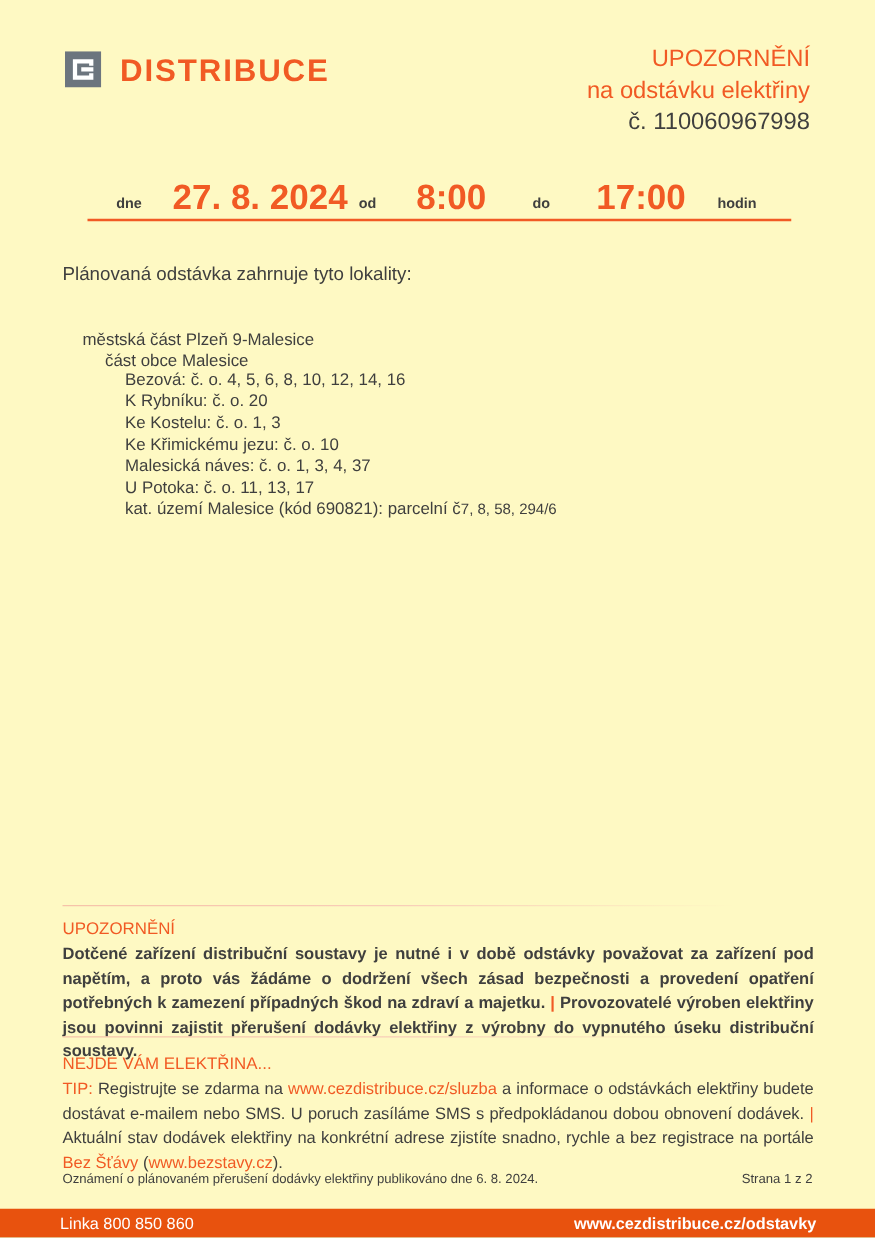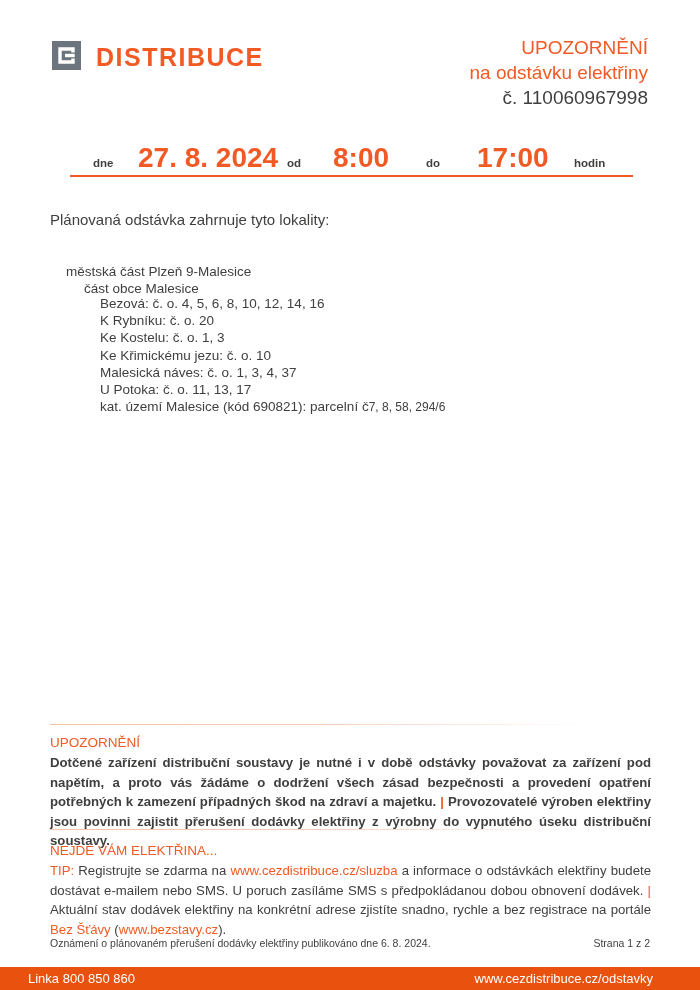--- a/index.html
+++ b/index.html
@@ -4,21 +4,21 @@
 <style>
   :root{
     --accent:#f15a24;
     --bar-orange:#e8520e;
     --ink:#3f3f3e;
     --logo-gray:#6c757e;
   }
   *{margin:0;padding:0;box-sizing:border-box;}
   body{background:#888;font-family:"Liberation Sans", sans-serif;}
   .page{
-    position:relative;width:700px;height:990px;background:#ffffff;
+    position:relative;width:700px;height:990px;background:#fef9c3;
     color:var(--ink);overflow:hidden;margin:0 auto;
   }
   
   .logo{position:absolute;left:52px;top:41px;width:29px;height:29px;}
   .brand{
     position:absolute;left:96px;top:43px;font-size:25px;font-weight:bold;
     letter-spacing:1.5px;color:var(--accent);
   }
   .header-right{
     position:absolute;right:52px;top:35px;text-align:right;
@@ -66,23 +66,23 @@
   .link{color:var(--accent);text-decoration:none;cursor:pointer;}
   
   .footnote{position:absolute;top:937px;font-size:10.5px;color:var(--ink);}
   .footnote-left{left:50px;}
   .footnote-right{right:50px;}
   
   .bottom-bar{
     position:absolute;left:0;top:967px;width:700px;height:23px;
     background:var(--bar-orange);color:#fff;font-size:13px;
     display:flex;align-items:center;justify-content:space-between;
-    padding:0 47px 0 28px;
+    padding:0 47px 0 48px;
   }
-  .bottom-bar .link{color:#fff;}
+  .bottom-bar .link{color:#fff;font-weight:bold;}
 </style>
 </head>
 <body>
 
 <div class="page">
 
   <div class="logo">
     <svg width="29" height="29" viewBox="0 0 29 29" xmlns="http://www.w3.org/2000/svg">
       <rect x="0" y="0" width="29" height="29" fill="#6c757e"></rect>
       <path d="M21 11.5 V8 H8 V21 H21 V17.5" fill="none" stroke="#ffffff" stroke-width="3.4"></path>

